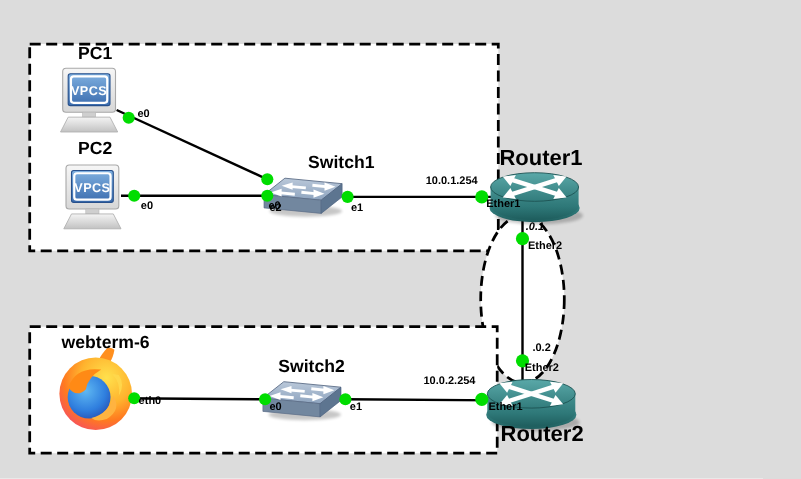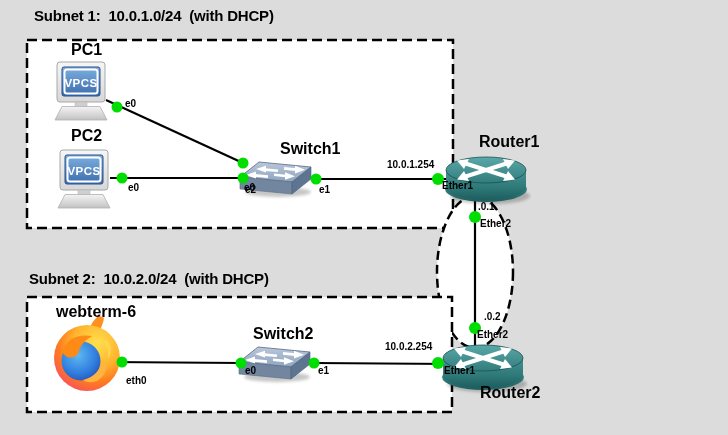--- a/index.html
+++ b/index.html
@@ -3,21 +3,21 @@
 <meta charset="utf-8">
 <style>
   html,body{margin:0;padding:0;}
   .canvas{position:relative;width:728px;height:435px;background:#dcdcdc;overflow:hidden;
           font-family:"Liberation Sans",sans-serif;}
   .canvas svg{position:absolute;left:0;top:0;}
   .lbl{position:absolute;font-weight:bold;font-size:10px;color:#000;line-height:1;
        white-space:pre;font-family:"Liberation Sans",sans-serif;}
   .node-lbl{font-size:16px;}
   .title{font-size:15px;letter-spacing:-0.2px;}
-  .router-lbl{font-size:16px;padding-left:25px;}
+  .router-lbl{font-size:20px;}
 </style>
 </head>
 <body>
 
 <div class="canvas">
 
   <svg width="728" height="435" viewBox="0 0 728 435">
     <defs>
       <linearGradient id="gMon" x1="0" y1="0" x2="0" y2="1">
         <stop offset="0" stop-color="#f6f6f6"></stop>
@@ -153,41 +153,39 @@
       <circle cx="438" cy="179" r="6"></circle>
       <circle cx="475" cy="217" r="6"></circle>
       <circle cx="475" cy="328" r="6"></circle>
       <circle cx="438" cy="363" r="6"></circle>
       <circle cx="122" cy="362" r="5.5"></circle>
       <circle cx="241" cy="363" r="5.5"></circle>
       <circle cx="314" cy="363" r="5.5"></circle>
     </g>
   </svg>
 
-  <div class="lbl title" style="left:34px;top:8px;">Subnet 1:  10.0.1.0/24  (with DHCP)</div>
-  <div class="lbl title" style="left:29px;top:271px;">Subnet 2:  10.0.2.0/24  (with DHCP)</div>
 
   <div class="lbl node-lbl" style="left:71px;top:42px;">PC1</div>
   <div class="lbl node-lbl" style="left:71px;top:128px;">PC2</div>
   <div class="lbl node-lbl" style="left:256px;top:141px;margin-left:24px;">Switch1</div>
   <div class="lbl node-lbl" style="left:253px;top:326px;">Switch2</div>
   <div class="lbl node-lbl" style="left:56px;top:304px;">webterm-6</div>
   <div class="lbl router-lbl" style="left:454px;top:134px;">Router1</div>
   <div class="lbl router-lbl" style="left:455px;top:385px;">Router2</div>
 
   <div class="lbl" style="left:125px;top:99px;">e0</div>
   <div class="lbl" style="left:128px;top:183px;">e0</div>
   <div class="lbl" style="left:245px;top:185px;">e2</div>
   <div class="lbl" style="left:244px;top:183px;">e0</div>
   <div class="lbl" style="left:319px;top:185px;">e1</div>
   <div class="lbl" style="left:387px;top:160px;">10.0.1.254</div>
   <div class="lbl" style="left:442px;top:181px;">Ether1</div>
-  <div class="lbl" style="left:478px;top:202px;">.0.1</div>
+  <div class="lbl" style="left:478px;top:202px;font-style:italic;">.0.1</div>
   <div class="lbl" style="left:480px;top:219px;">Ether2</div>
   <div class="lbl" style="left:484px;top:312px;">.0.2</div>
   <div class="lbl" style="left:477px;top:330px;">Ether2</div>
   <div class="lbl" style="left:385px;top:342px;">10.0.2.254</div>
   <div class="lbl" style="left:444px;top:366px;">Ether1</div>
-  <div class="lbl" style="left:126px;top:376px;">eth0</div>
+  <div class="lbl" style="left:126px;top:360px;">eth0</div>
   <div class="lbl" style="left:245px;top:366px;">e0</div>
   <div class="lbl" style="left:318px;top:366px;">e1</div>
 
 </div>
 
 </body></html>

